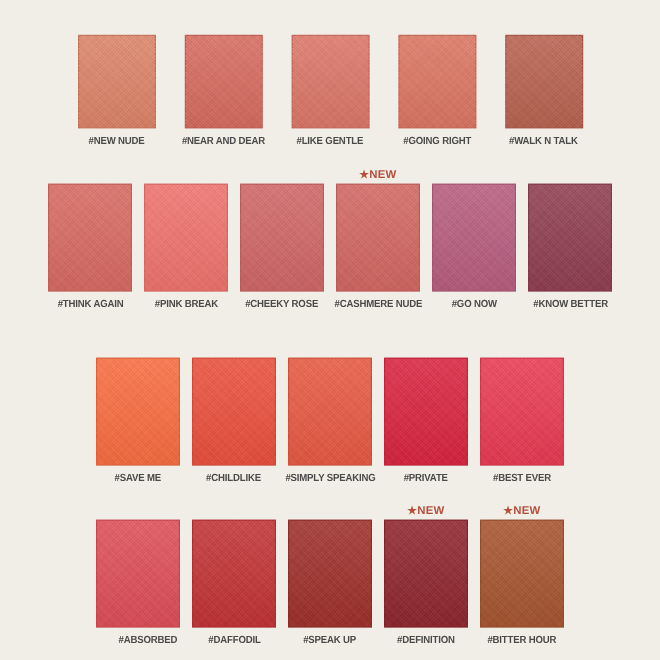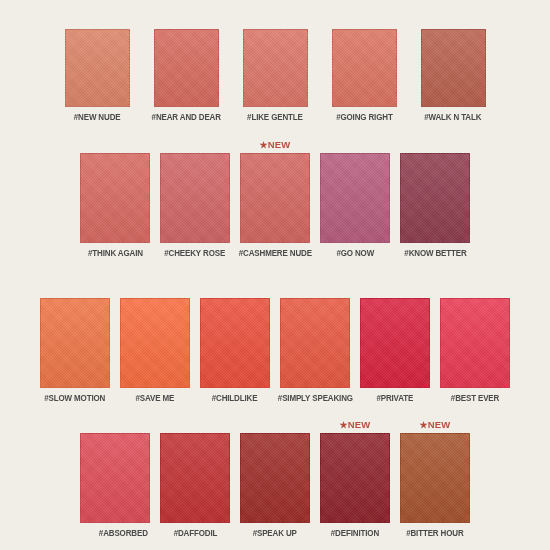--- a/index.html
+++ b/index.html
@@ -97,20 +97,25 @@
         <div class="swatch" style="height: 78px; background-color: rgb(185, 95, 76);"></div>
         <div class="label" style="color: rgb(74, 74, 74);">#WALK N TALK</div>
       </div>
     </div>
     <div class="row" style="top: 138px; gap: 10px;">
       <div class="cell" style="width: 70px;">
         <div class="badge empty"><span class="star">★</span><span>NEW</span></div>
         <div class="swatch" style="height: 90px; background-color: rgb(217, 103, 95);"></div>
         <div class="label" style="color: rgb(74, 74, 74);">#THINK AGAIN</div>
       </div>
+      <div class="cell" style="width: 70px;">
+        <div class="badge empty"><span class="star">★</span><span>NEW</span></div>
+        <div class="swatch" style="height: 90px; background-color: rgb(242, 112, 107);"></div>
+        <div class="label" style="color: rgb(74, 74, 74);">#PINK BREAK</div>
+      </div>
       <div class="cell" style="width: 70px; justify-content: center;">
         <div class="badge empty"><span class="star">★</span><span>NEW</span></div>
         <div class="swatch" style="height: 90px; background-color: rgb(210, 99, 100);"></div>
         <div class="label" style="color: rgb(74, 74, 74);">#CHEEKY ROSE</div>
       </div>
       <div class="cell" style="width: 70px;">
         <div class="badge"><span class="star">★</span><span>NEW</span></div>
         <div class="swatch" style="height: 90px; background-color: rgb(212, 100, 95);"></div>
         <div class="label" style="color: rgb(74, 74, 74);">#CASHMERE NUDE</div>
       </div>
@@ -119,25 +124,20 @@
         <div class="swatch" style="height: 90px; background-color: rgb(183, 90, 124);"></div>
         <div class="label" style="color: rgb(74, 74, 74);">#GO NOW</div>
       </div>
       <div class="cell" style="width: 70px;">
         <div class="badge empty"><span class="star">★</span><span>NEW</span></div>
         <div class="swatch" style="height: 90px; background-color: rgb(142, 58, 76);"></div>
         <div class="label" style="color: rgb(74, 74, 74);">#KNOW BETTER</div>
       </div>
     </div>
     <div class="row" style="top: 283px; gap: 10px;">
-      <div class="cell" style="width: 70px;">
-        <div class="badge empty"><span class="star">★</span><span>NEW</span></div>
-        <div class="swatch" style="height: 90px; background-color: rgb(240, 116, 68);"></div>
-        <div class="label" style="color: rgb(74, 74, 74);">#SLOW MOTION</div>
-      </div>
       <div class="cell" style="width: 70px;">
         <div class="badge empty"><span class="star">★</span><span>NEW</span></div>
         <div class="swatch" style="height: 90px; background-color: rgb(251, 106, 60);"></div>
         <div class="label" style="color: rgb(74, 74, 74);">#SAVE ME</div>
       </div>
       <div class="cell" style="width: 70px; justify-content: center;">
         <div class="badge empty"><span class="star">★</span><span>NEW</span></div>
         <div class="swatch" style="height: 90px; background-color: rgb(237, 76, 56);"></div>
         <div class="label" style="color: rgb(74, 74, 74);">#CHILDLIKE</div>
       </div>

